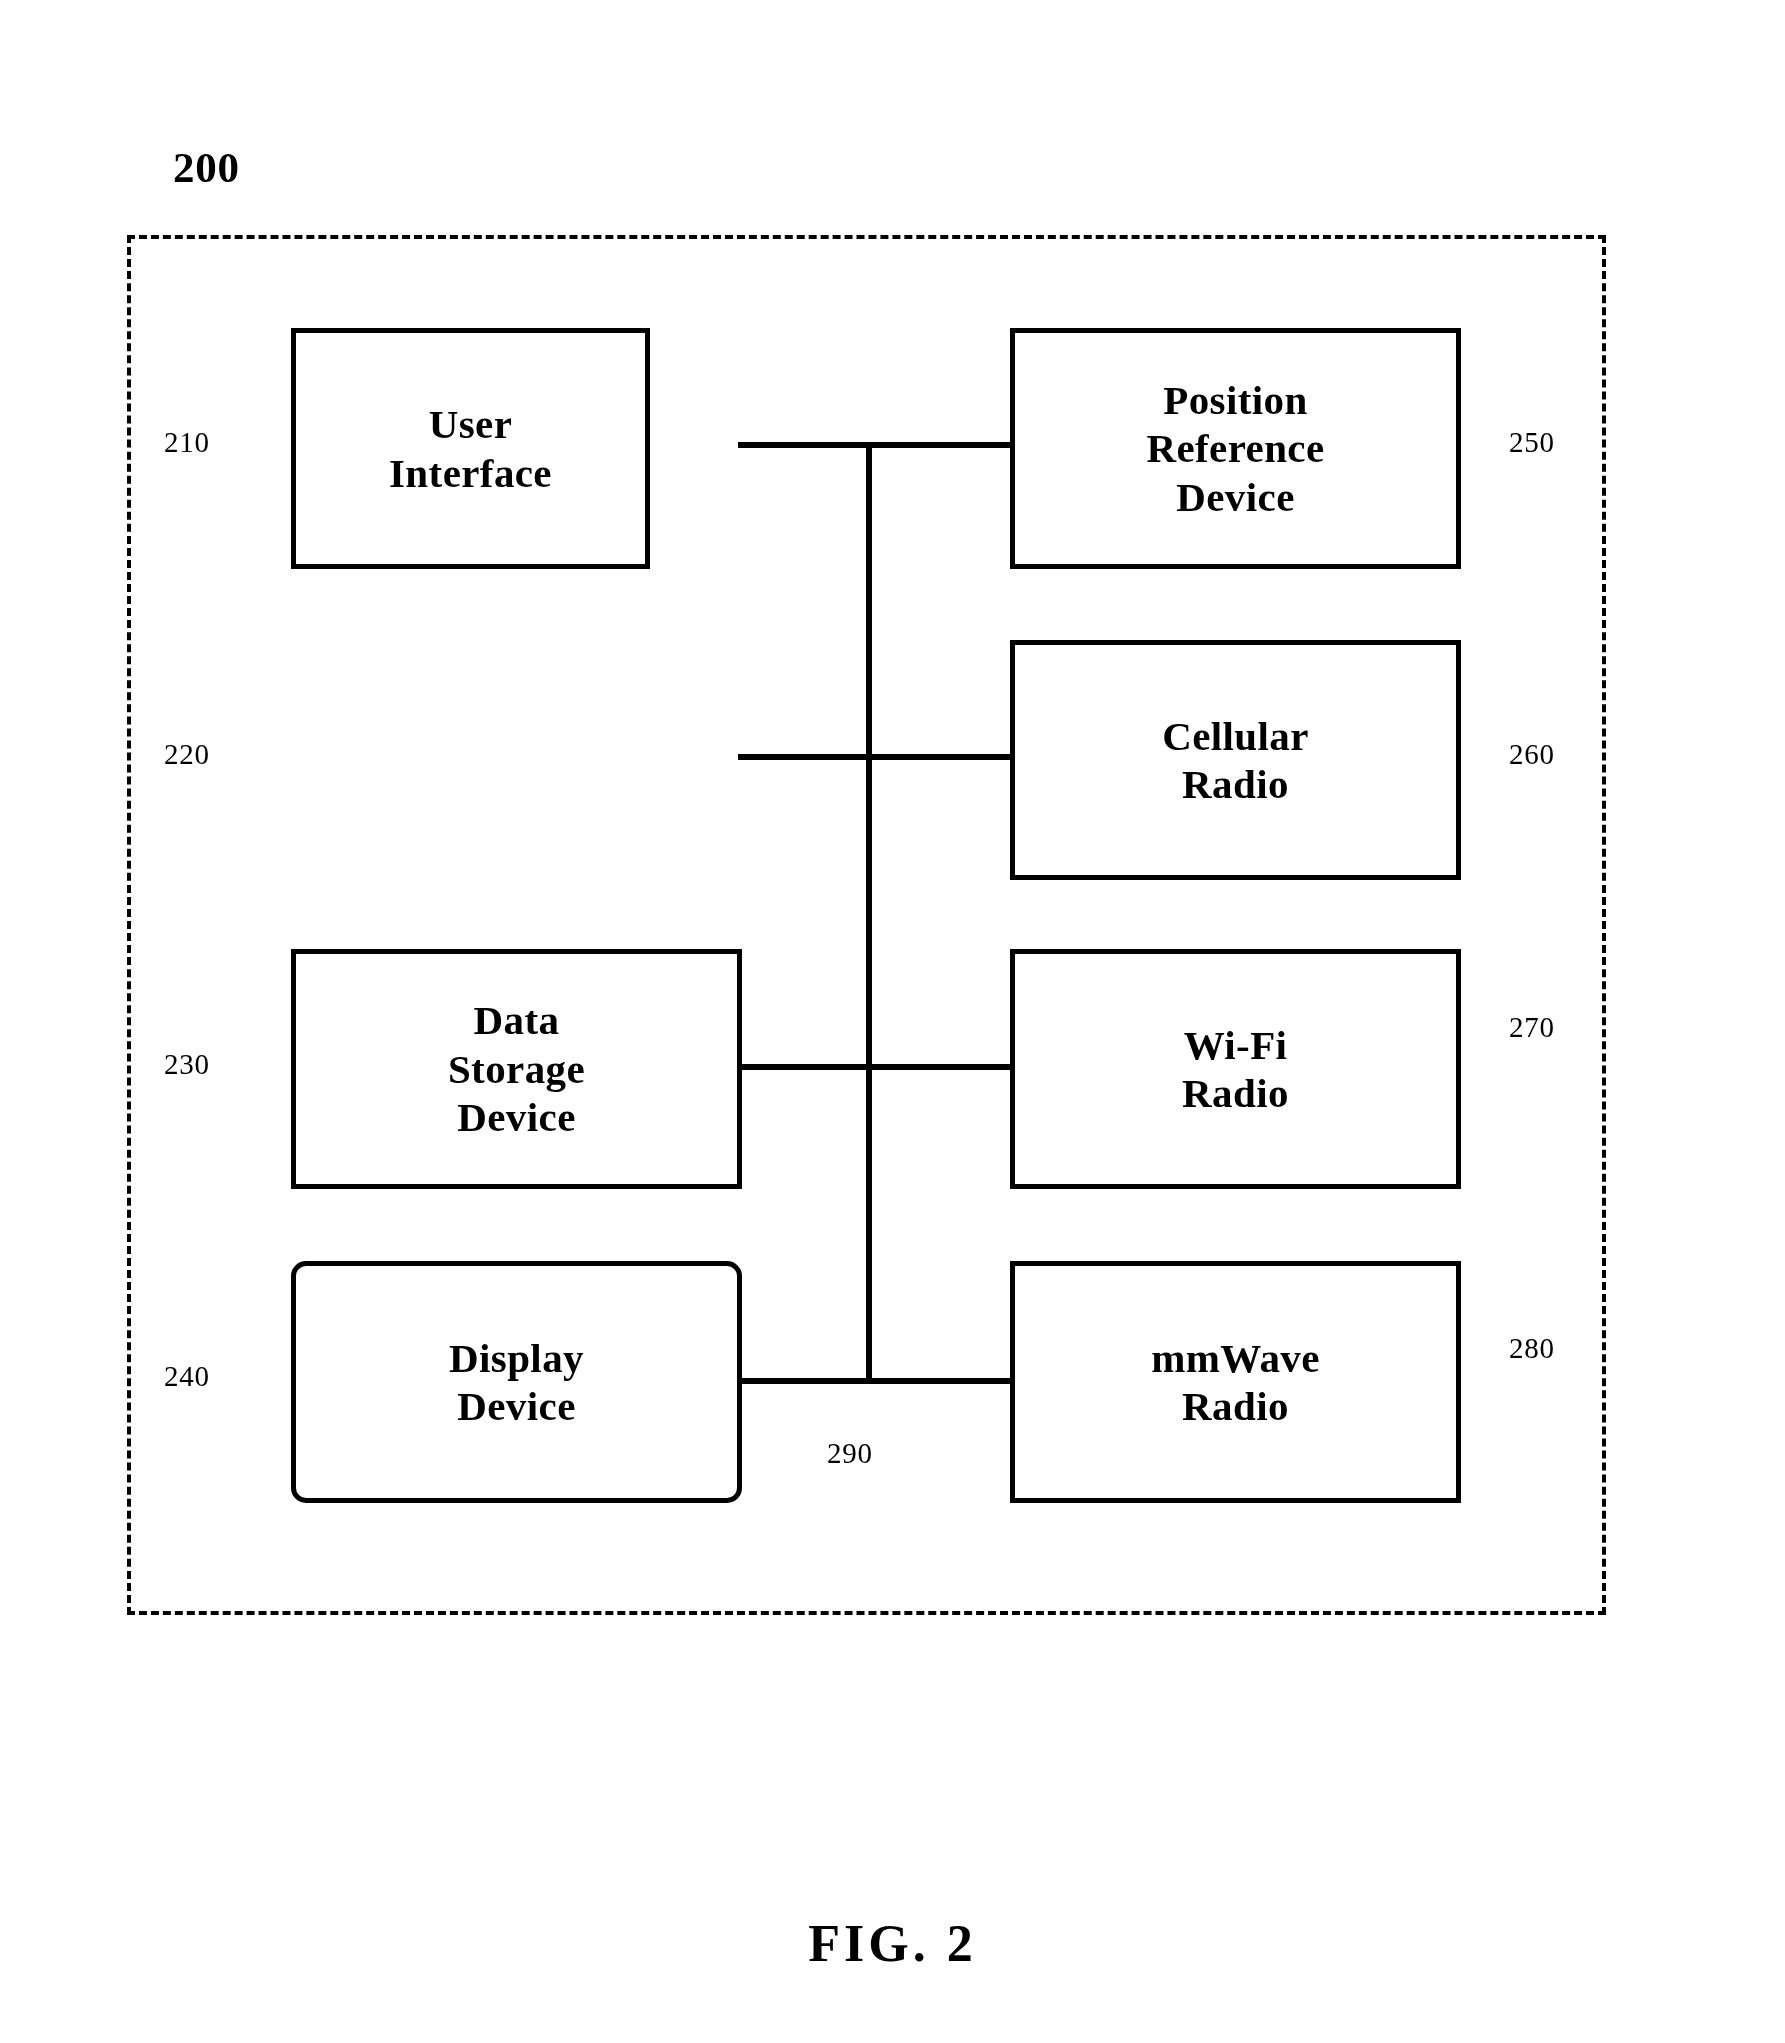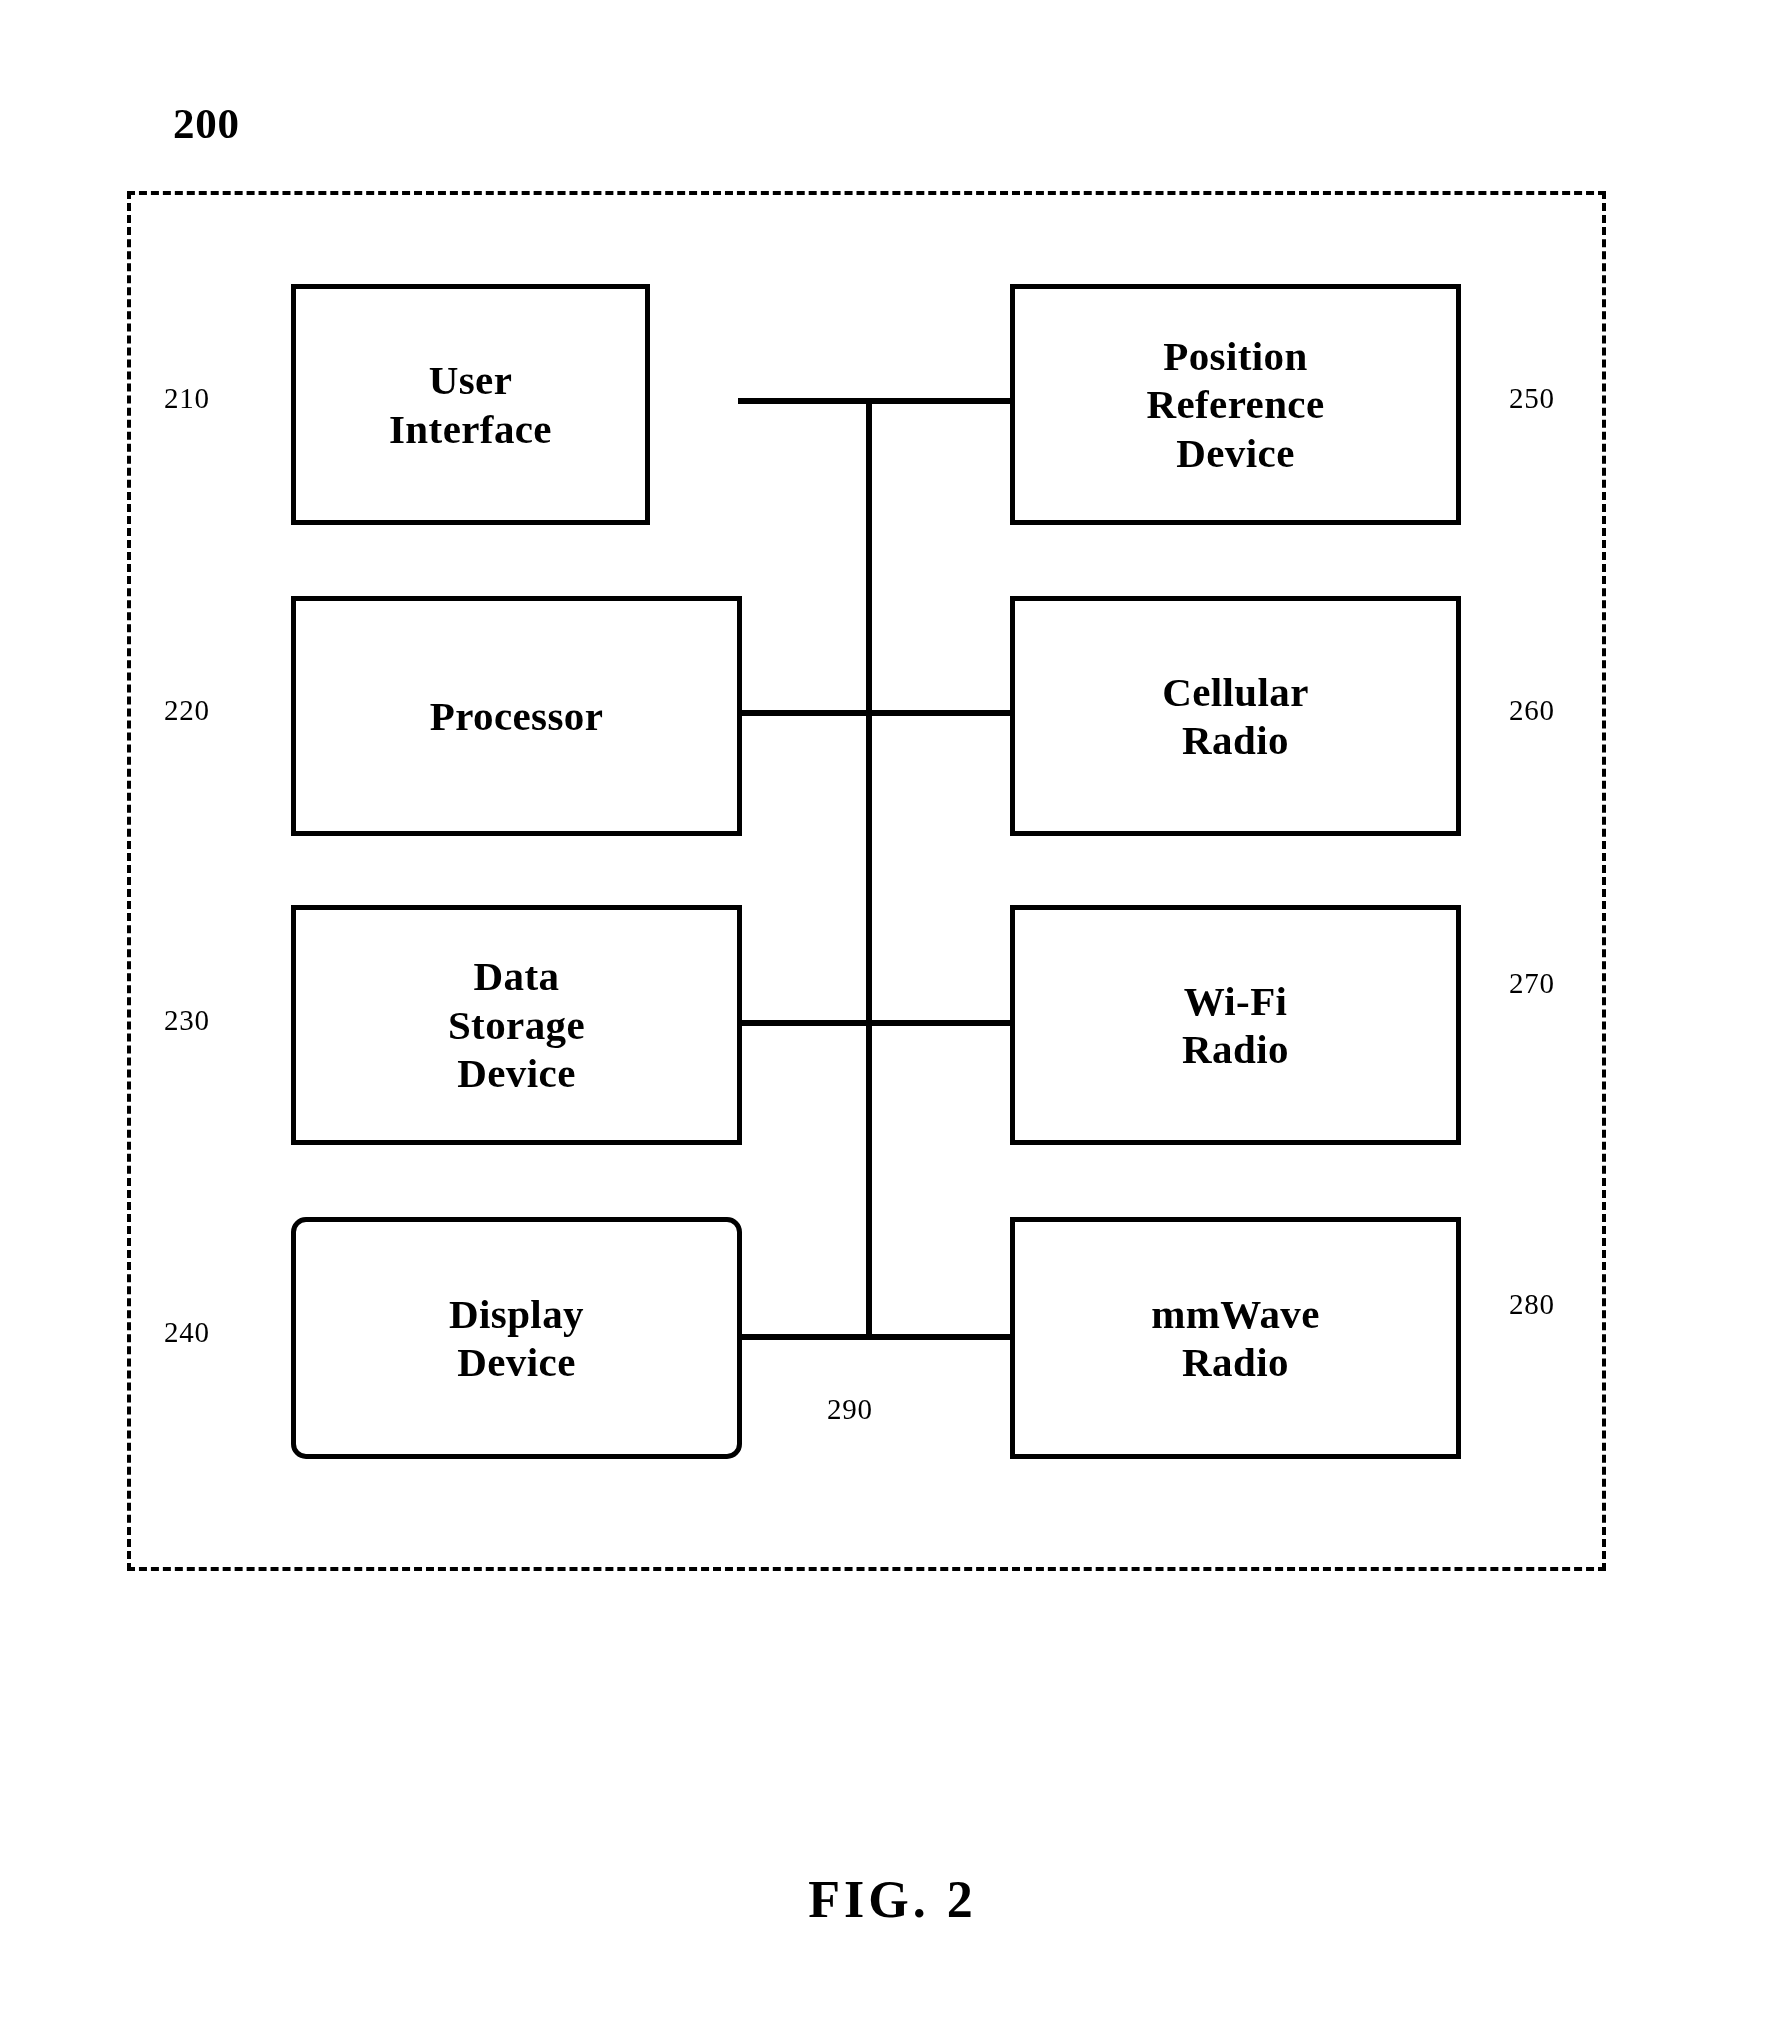--- a/index.html
+++ b/index.html
@@ -12,20 +12,21 @@
     height: 2043px;
     position: relative;
     overflow: hidden;
     font-family: "Liberation Serif", "DejaVu Serif", serif;
     color: #000000;
   }
 
   .figure-root {
     position: absolute;
     inset: 0;
+    margin-top: 44px;
   }
 
   
   .system-boundary {
     position: absolute;
     left: 127px;
     top: 191px;
     width: 1479px;
     height: 1380px;
     border: 4px dashed #000000;
@@ -136,23 +137,20 @@
   <div class="system-numeral">200</div>
 
   <div class="system-boundary"></div>
 
   <div class="block block-ui">
     <span class="block-label">User
 Interface</span>
   </div>
   <div class="numeral num-210">210</div>
 
-  <div class="block block-proc">
-    <span class="block-label">Processor</span>
-  </div>
   <div class="numeral num-220">220</div>
 
   <div class="block block-storage">
     <span class="block-label">Data
 Storage
 Device</span>
   </div>
   <div class="numeral num-230">230</div>
 
   <div class="block block-display">

